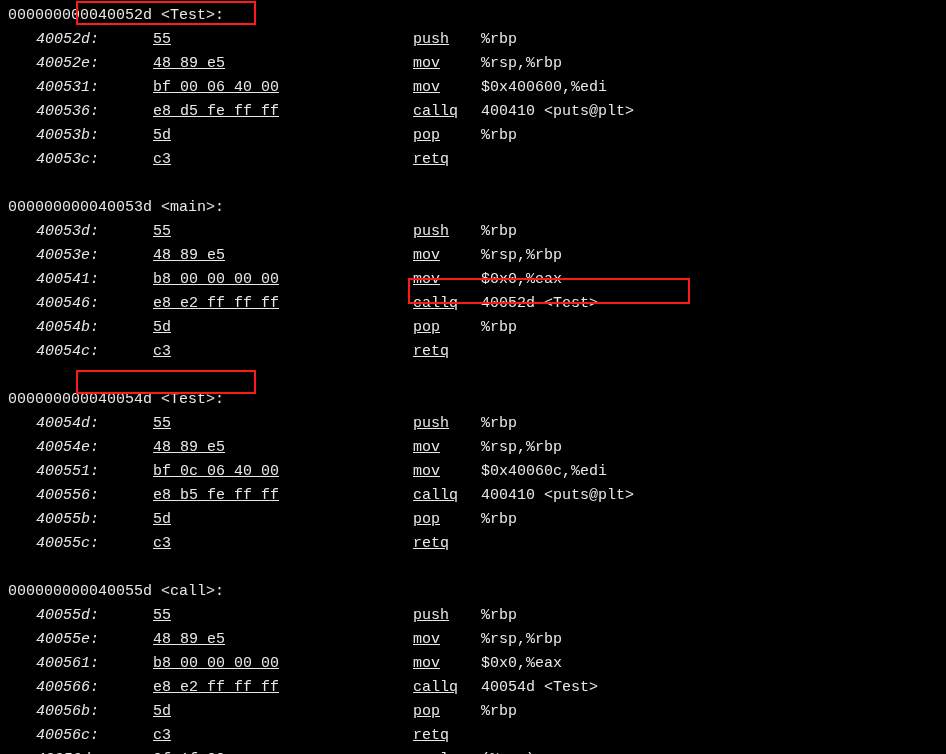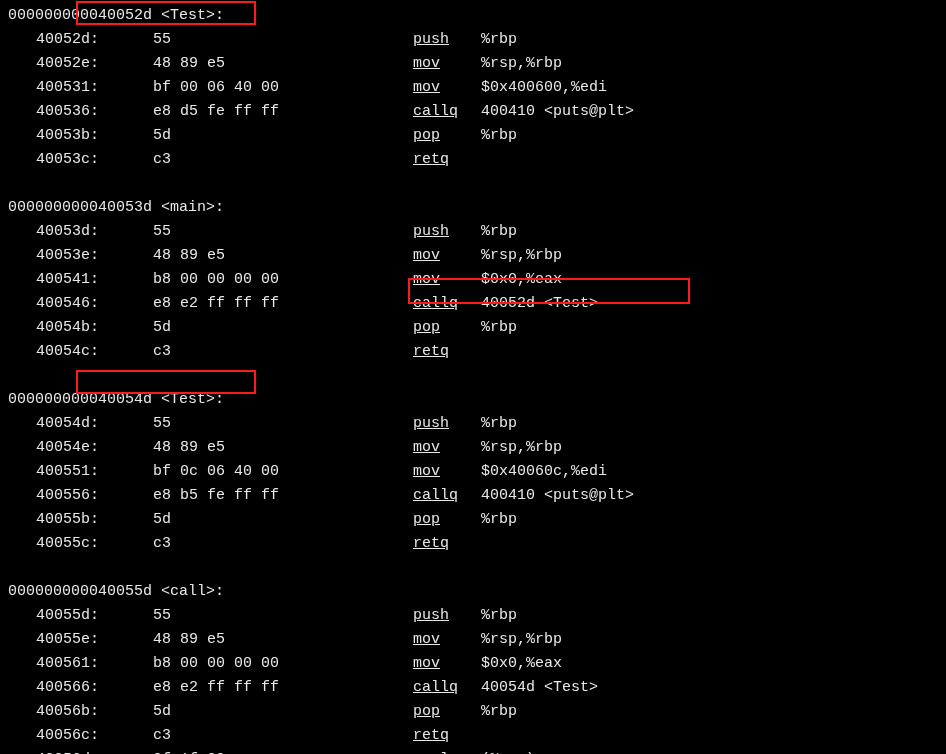--- a/index.html
+++ b/index.html
@@ -13,22 +13,22 @@
     width: 946px;
     height: 754px;
     overflow: hidden;
   }
   .screen {
     padding: 4px 0 0 8px;
     white-space: pre;
     position: relative;
   }
   .row { display: block; height: 24px; }
-  .addr-indent { display: inline-block; width: 145px; padding-left: 28px; box-sizing: border-box;}
-  .bytes { display: inline-block; width: 260px; }
+  .addr-indent { display: inline-block; width: 145px; padding-left: 28px; box-sizing: border-box; font-style: italic;}
+  .bytes { display: inline-block; width: 260px; text-decoration: underline; }
   .mn   { display: inline-block; width: 68px; text-decoration: underline; }
   .ops  { display: inline-block; text-align: right; }
   .red-box {
     position: absolute;
     border: 2px solid #ff1a1a;
     box-sizing: border-box;
     pointer-events: none;
   }
 </style>
 </head>

